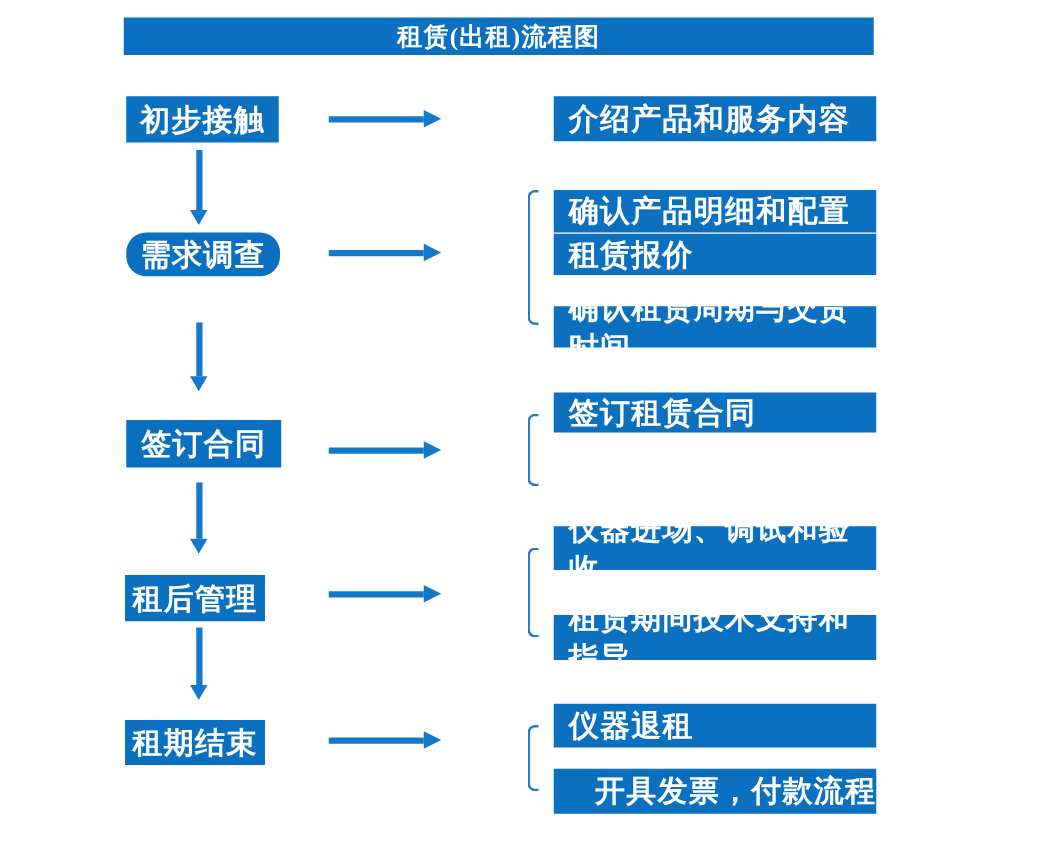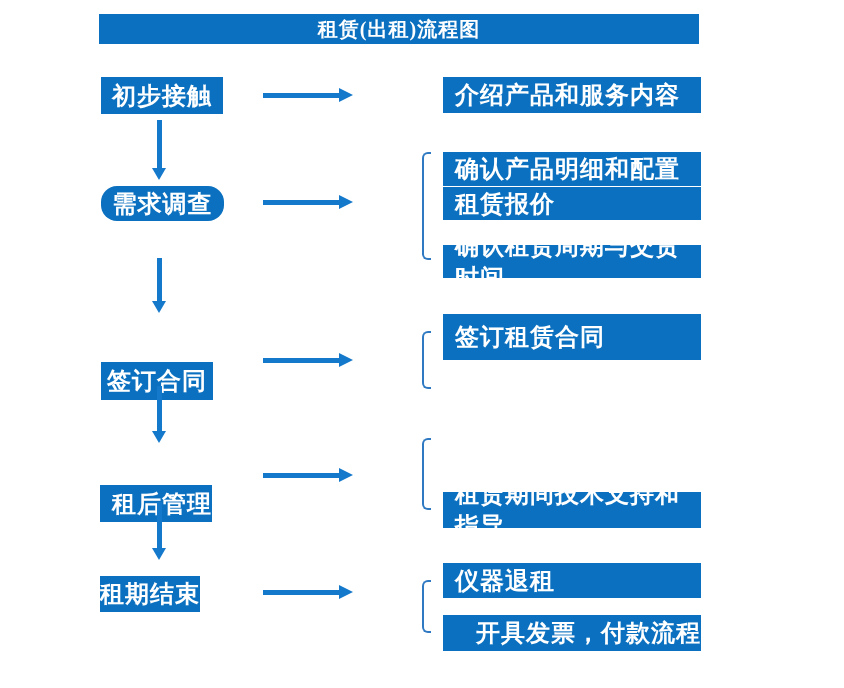--- a/index.html
+++ b/index.html
@@ -67,43 +67,46 @@
   </div>
   <div class="box rbox" style="top:187px;height:33px;">
     <span>租赁报价</span>
   </div>
   <div class="box rbox" style="top:245px;height:33px;">
     <span>确认租赁周期与交货时间</span>
   </div>
 
   <div class="varrow" style="top:258px;height:43px;"></div>
 
-  <div class="box lbox" style="left:101px;top:362px;width:112px;height:38px;">
+  <div class="box lbox" style="left:101px;top:336px;width:124px;height:38px;">
     <span>签订合同</span>
   </div>
   <div class="harrow" style="top:358px;"></div>
   <div class="bracket" style="top:331px;height:58px;"></div>
-  <div class="box rbox" style="top:314px;height:46px;align-items:center;">
+  <div class="box rbox" style="top:314px;height:32px;align-items:center;">
     <span>签订租赁合同</span>
   </div>
 
   <div class="varrow" style="top:386px;height:45px;"></div>
 
-  <div class="box lbox" style="left:100px;top:485px;width:112px;height:37px;justify-content:flex-end;">
+  <div class="box lbox" style="left:100px;top:460px;width:112px;height:37px;">
     <span>租后管理</span>
   </div>
   <div class="harrow" style="top:473px;"></div>
   <div class="bracket" style="top:438px;height:72px;"></div>
+  <div class="box rbox" style="top:421px;height:35px;">
+    <span>仪器进场、调试和验收</span>
+  </div>
   <div class="box rbox" style="top:492px;height:36px;">
     <span>租赁期间技术支持和指导</span>
   </div>
 
   <div class="varrow" style="top:502px;height:46px;"></div>
 
-  <div class="box lbox" style="left:100px;top:576px;width:100px;height:36px;">
+  <div class="box lbox" style="left:100px;top:576px;width:112px;height:36px;">
     <span>租期结束</span>
   </div>
   <div class="harrow" style="top:590px;"></div>
   <div class="bracket" style="top:580px;height:53px;"></div>
   <div class="box rbox" style="top:563px;height:35px;">
     <span>仪器退租</span>
   </div>
   <div class="box rbox" style="top:615px;height:36px;padding-left:33px;">
     <span>开具发票，付款流程</span>
   </div>

